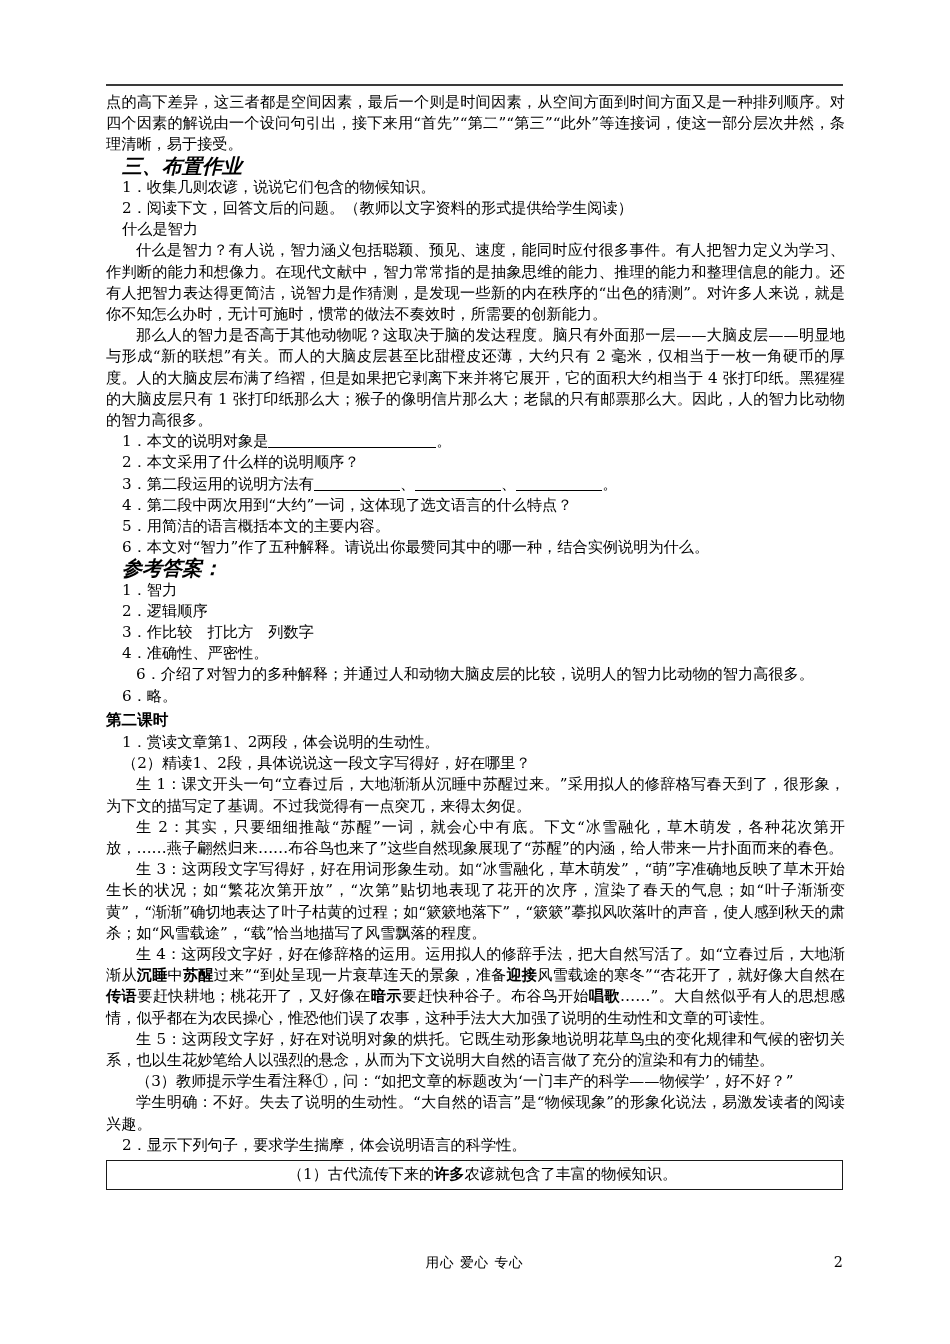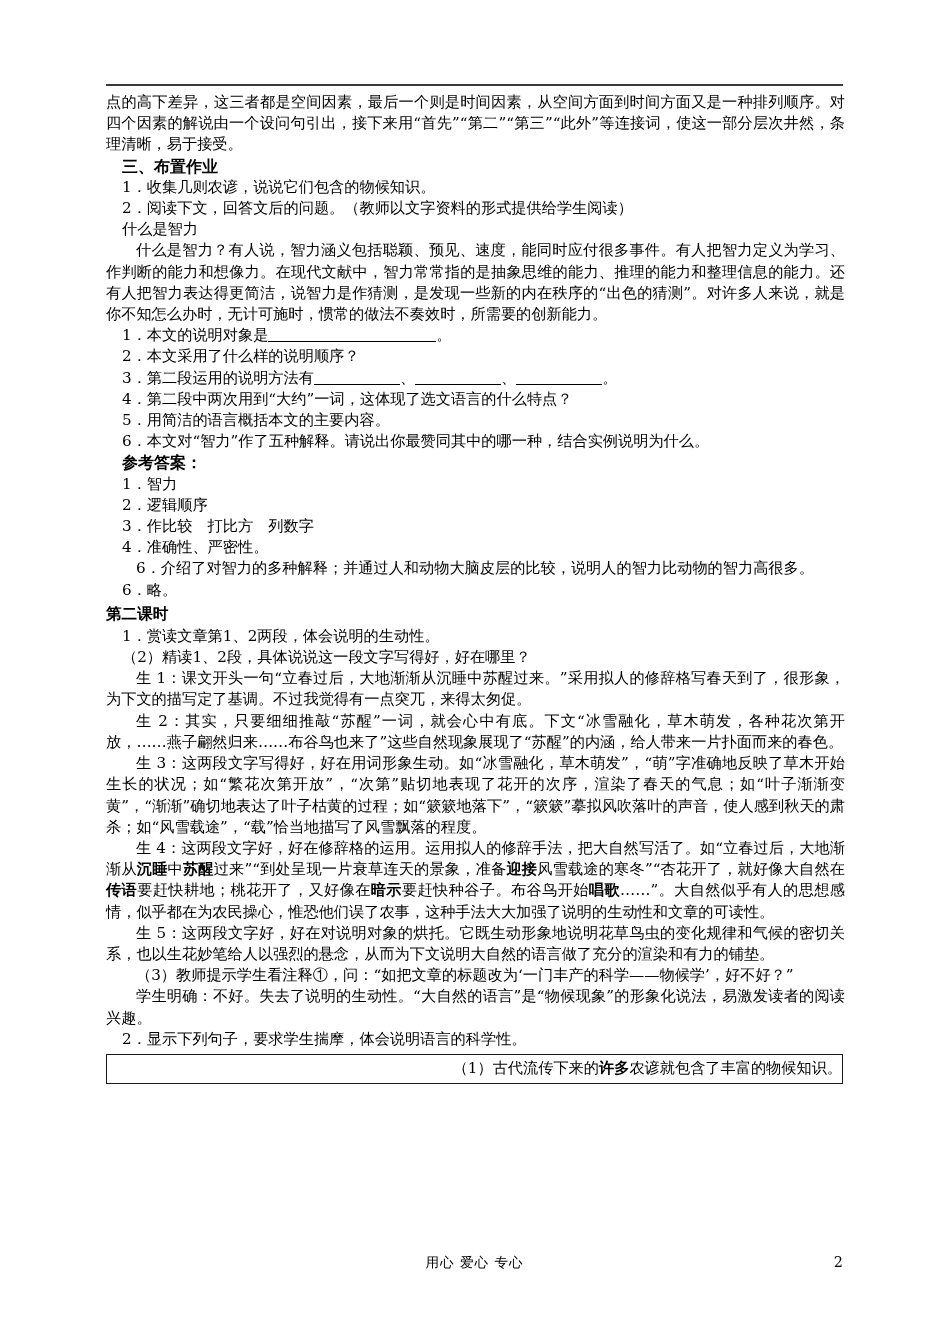--- a/index.html
+++ b/index.html
@@ -37,40 +37,41 @@
     text-justify:inter-character;
     letter-spacing:0px;
     word-break:break-all;
   }
   .ind1 { text-indent:0; }
   .ind2 { text-indent:30px; }
   .ind-item { padding-left:16px; text-indent:0; }
   .heading-bold {
     font-weight:bold;
     padding-left:16px;
-    font-size:16px;
+    font-size:20px;
     line-height:21.2px;
+    font-style:italic;
   }
   .center-heading {
     text-align:left;
     font-weight:bold;
     font-size:15.6px;
     line-height:23px;
     margin-top:1px;
     margin-bottom:1px;
   }
   .blank-sm { display:inline-block; border-bottom:1px solid #000; width:86px; vertical-align:-2px; }
   .blank-lg { display:inline-block; border-bottom:1px solid #000; width:168px; vertical-align:-2px; }
   .boxed {
     border:1.5px solid #1a1a1a;
     padding:3px 0 4px 0;
     margin-top:4px;
     width:737px;
   }
-  .boxed p { padding-left:16px; text-indent:0; text-align:right; }
+  .boxed p { padding-left:16px; text-indent:0; text-align:center; }
   .footer {
     position:absolute;
     left:106px; top:1253px;
     width:737px;
     font-size:13.6px;
     line-height:18px;
   }
   .footer-center {
     text-align:center;
     letter-spacing:1px;
@@ -93,20 +94,21 @@
     <p class="ind1">点的高下差异，这三者都是空间因素，最后一个则是时间因素，从空间方面到时间方面又是一种排列顺序。对四个因素的解说由一个设问句引出，接下来用“首先”“第二”“第三”“此外”等连接词，使这一部分层次井然，条理清晰，易于接受。</p>
 
     <p class="heading-bold">三、布置作业</p>
 
     <p class="ind-item">1．收集几则农谚，说说它们包含的物候知识。</p>
     <p class="ind-item">2．阅读下文，回答文后的问题。（教师以文字资料的形式提供给学生阅读）</p>
 
     <p class="ind-item">什么是智力</p>
 
     <p class="ind2">什么是智力？有人说，智力涵义包括聪颖、预见、速度，能同时应付很多事件。有人把智力定义为学习、作判断的能力和想像力。在现代文献中，智力常常指的是抽象思维的能力、推理的能力和整理信息的能力。还有人把智力表达得更简洁，说智力是作猜测，是发现一些新的内在秩序的“出色的猜测”。对许多人来说，就是你不知怎么办时，无计可施时，惯常的做法不奏效时，所需要的创新能力。</p>
+    <p class="ind2">那么人的智力是否高于其他动物呢？这取决于脑的发达程度。脑只有外面那一层——大脑皮层——明显地与形成“新的联想”有关。而人的大脑皮层甚至比甜橙皮还薄，大约只有 2 毫米，仅相当于一枚一角硬币的厚度。人的大脑皮层布满了绉褶，但是如果把它剥离下来并将它展开，它的面积大约相当于 4 张打印纸。黑猩猩的大脑皮层只有 1 张打印纸那么大；猴子的像明信片那么大；老鼠的只有邮票那么大。因此，人的智力比动物的智力高很多。</p>
 
     <p class="ind-item"><span>1．本文的说明对象是</span><span class="blank-lg"></span><span>。</span></p>
 
     <p class="ind-item">2．本文采用了什么样的说明顺序？</p>
 
     <p class="ind-item"><span>3．第二段运用的说明方法有</span><span class="blank-sm"></span><span>、</span><span class="blank-sm"></span><span>、</span><span class="blank-sm"></span><span>。</span></p>
 
     <p class="ind-item">4．第二段中两次用到“大约”一词，这体现了选文语言的什么特点？</p>
     <p class="ind-item">5．用简洁的语言概括本文的主要内容。</p>
     <p class="ind-item">6．本文对“智力”作了五种解释。请说出你最赞同其中的哪一种，结合实例说明为什么。</p>

